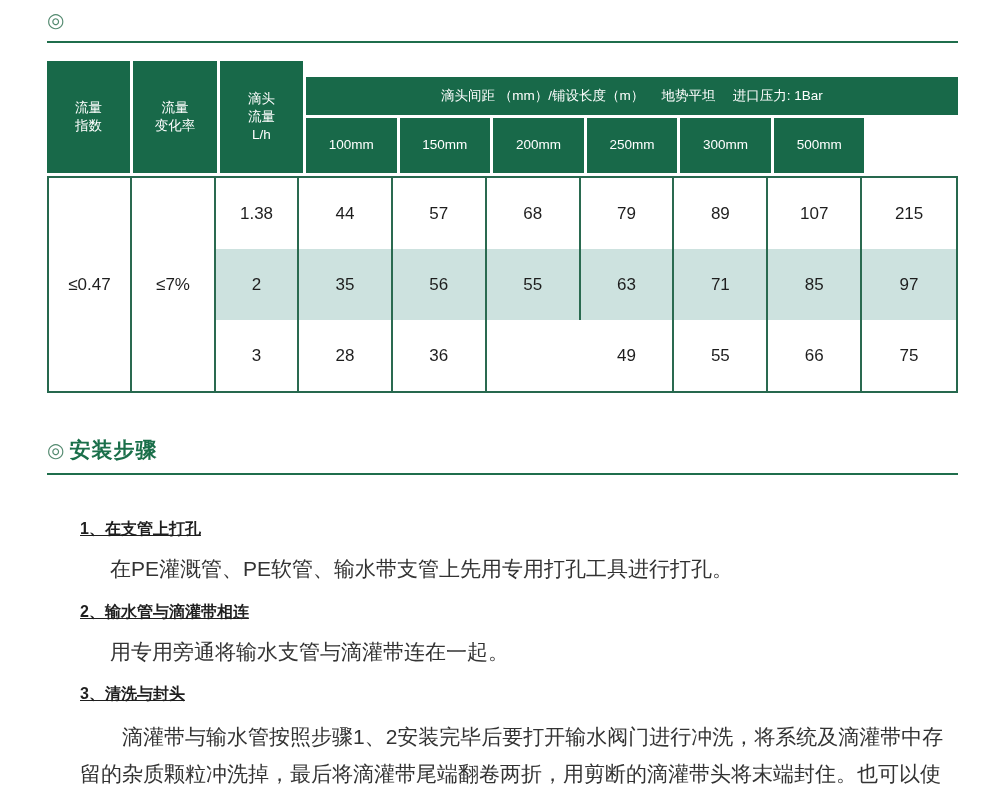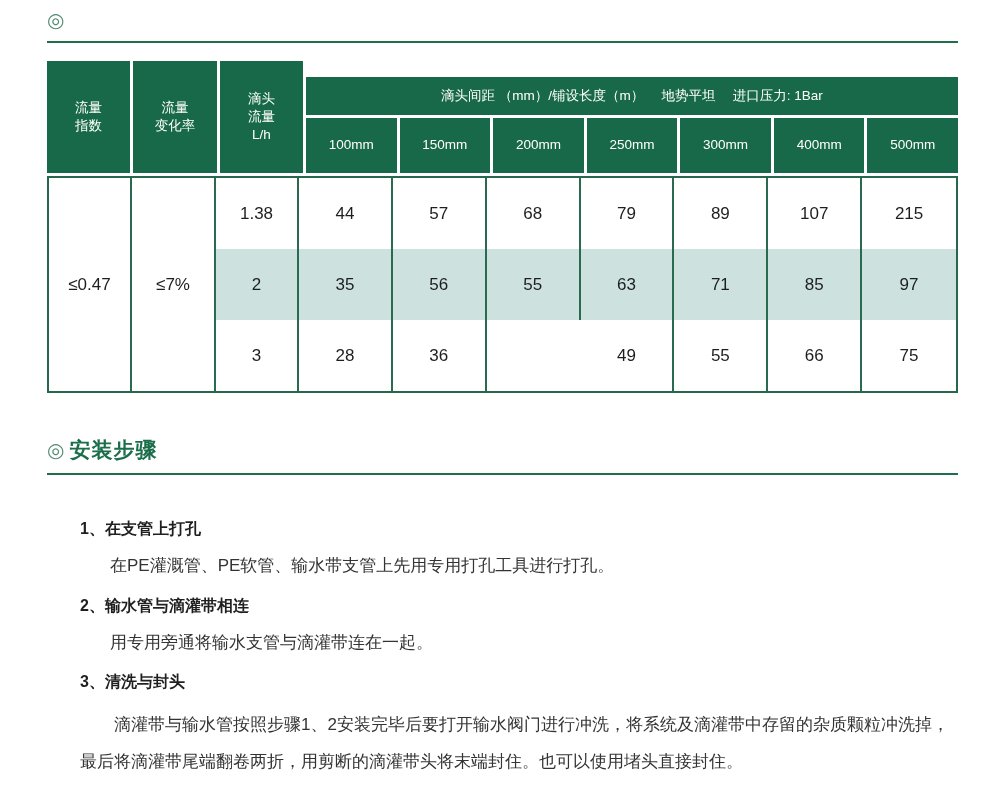--- a/index.html
+++ b/index.html
@@ -55,23 +55,24 @@
   .c6{grid-column:6}.c7{grid-column:7}.c8{grid-column:8}.c9{grid-column:9}.c10{grid-column:10}
   .r1{grid-row:1}.r2{grid-row:2}.r3{grid-row:3}
   .hl{background:#cde2df;}
 
   
   .sec2 { margin-top:43px; }
   .steps { margin-top:44px; padding-left:33px; }
   .step-heading {
     font-size:16px; font-weight:bold; color:#1f1f1f;
     margin-bottom:13px;
+    text-decoration:underline;
   }
   .step-body {
-    font-size:17px; color:#333333;
+    font-size:21px; color:#333333;
     padding-left:30px; margin-bottom:17px;
     line-height:1.5;
   }
   .step-body.para {
     padding-left:0; text-indent:2em; line-height:37px; margin-bottom:0;
   }
 </style>
 </head>
 <body>
 
@@ -97,21 +98,20 @@
         <span>滴头</span>
         <span>流量</span>
         <span>L/h</span>
       </div>
       <div class="hcell spanCols">滴头间距 （mm）/铺设长度（m）　 地势平坦　 进口压力: 1Bar</div>
       <div class="hcell" style="grid-row:2">100mm</div>
       <div class="hcell" style="grid-row:2">150mm</div>
       <div class="hcell" style="grid-row:2">200mm</div>
       <div class="hcell" style="grid-row:2">250mm</div>
       <div class="hcell" style="grid-row:2">300mm</div>
-      <div class="hcell" style="grid-row:2">400mm</div>
       <div class="hcell" style="grid-row:2">500mm</div>
     </div>
 
     <div class="tbl-body">
       <div class="bcell merged c1">≤0.47</div>
       <div class="bcell merged c2">≤7%</div>
 
       <div class="bcell c3 r1">1.38</div>
       <div class="bcell c4 r1">44</div>
       <div class="bcell c5 r1">57</div>

